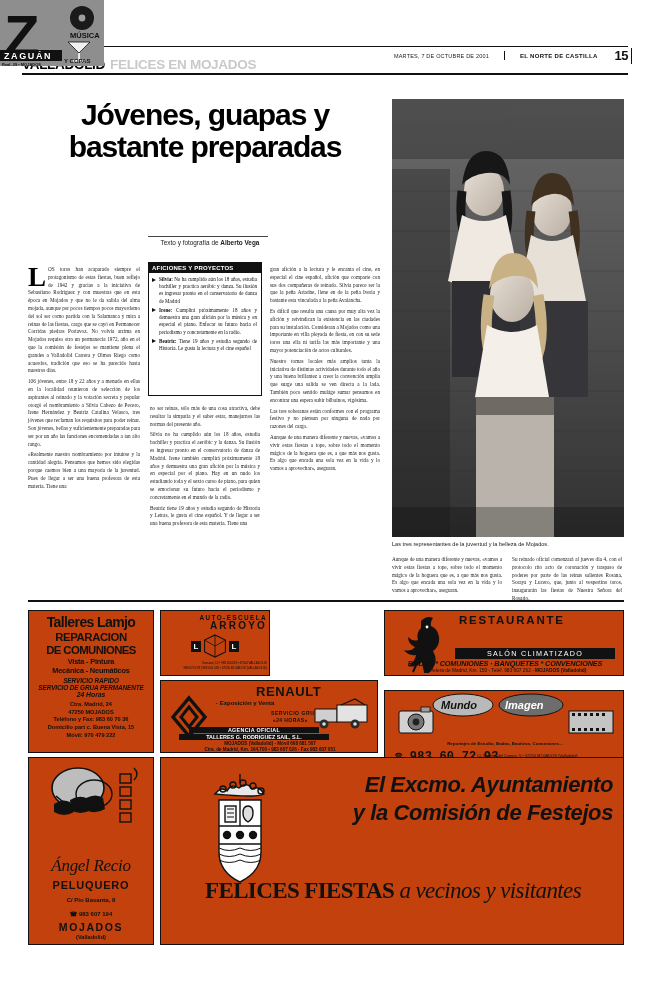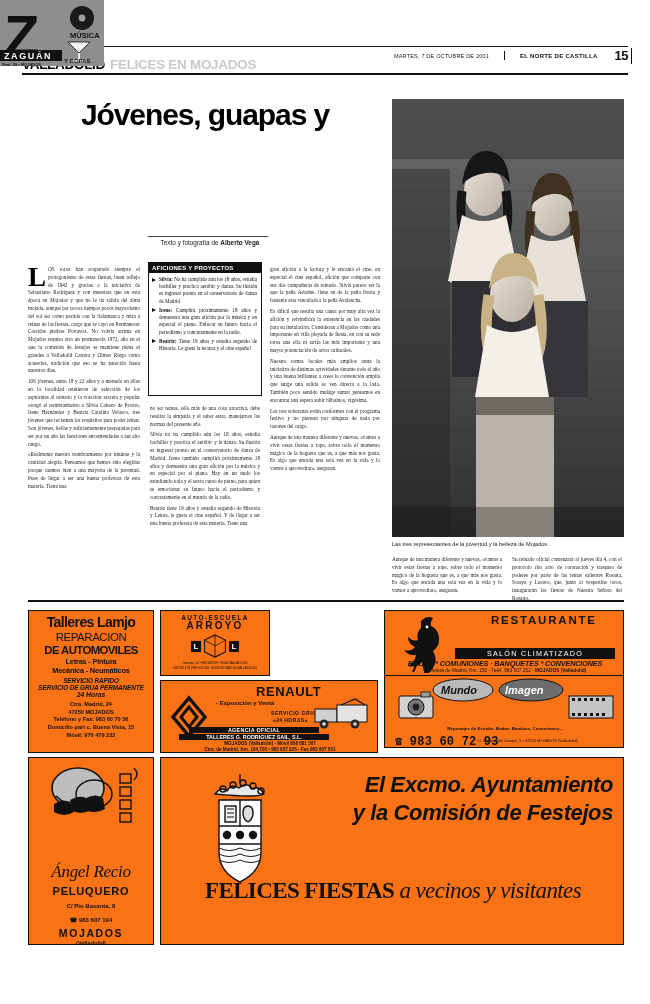--- a/index.html
+++ b/index.html
@@ -58,56 +58,56 @@
              padding:2px 3px;}
   .sidebox-body{padding:3px 4px 2px 3px;font-size:5.1px;line-height:1.42;
                 font-family:"Liberation Serif",serif;text-align:justify;color:#111;}
   .sb-item{position:relative;padding-left:7px;margin-bottom:2px;}
   .sb-item .tri{position:absolute;left:0;top:1.5px;width:0;height:0;
                 border-left:4px solid #111;border-top:2.5px solid transparent;
                 border-bottom:2.5px solid transparent;}
   .sb-item b{font-weight:bold;}
 
   
-  .ad{position:absolute;border:1px solid #111;box-sizing:border-box;background:#f97316;
+  .ad{position:absolute;border:1px solid #111;box-sizing:border-box;background:#c2410c;
       overflow:hidden;}
 
   
   .ad-lamjo{left:28px;top:610px;width:126px;height:143px;}
   .lamjo{padding:4px 3px;text-align:center;line-height:1.1;}
   .lamjo .t1{font-weight:bold;font-size:14px;letter-spacing:-.6px;margin-bottom:1px;}
-  .lamjo .t2{font-weight:normal;font-size:11.4px;letter-spacing:-.4px;}
+  .lamjo .t2{font-weight:bold;font-size:11.4px;letter-spacing:-.4px;}
   .lamjo .t3{font-weight:bold;font-size:11.4px;letter-spacing:-.6px;margin-bottom:2px;}
   .lamjo .t4{font-weight:bold;font-size:7.4px;letter-spacing:-.2px;}
   .lamjo .t5{font-weight:bold;font-size:7.4px;letter-spacing:-.2px;margin-bottom:2px;}
   .lamjo .it{font-style:italic;font-weight:bold;font-size:6.4px;letter-spacing:-.1px;}
   .lamjo .it2{font-style:italic;font-weight:bold;font-size:6.8px;margin-bottom:3px;}
   .lamjo .sm{font-weight:bold;font-size:5.6px;line-height:1.35;}
 
   
   .ad-arroyo{left:160px;top:610px;width:110px;height:66px;}
-  .arroyo{padding:3px 2px 0;text-align:center;}
+  .arroyo{padding:3px 2px 0;text-align:right;}
   .arroyo .a1{font-size:6.4px;letter-spacing:1.4px;font-weight:bold;}
   .arroyo .a2{font-size:10px;letter-spacing:2.2px;font-weight:bold;margin-top:-1px;}
   .arroyo .addr{font-size:3.2px;letter-spacing:-.1px;margin-top:1px;line-height:1.3;}
   .cube-wrap{height:28px;display:flex;align-items:center;justify-content:center;gap:1px;
              margin-top:1px;}
   .Lbox{width:10px;height:11px;background:#111;color:#fff;font-weight:bold;font-size:8px;
         display:flex;align-items:center;justify-content:center;}
   .cube{width:26px;height:26px;position:relative;}
 
   
   .ad-zaguan{left:274px;top:610px;width:104px;height:66px;border:none;}
   .zag-img{position:absolute;left:0;top:0;width:104px;height:66px;background:#8e8e8e;}
 
   
   .ad-gallo{left:384px;top:610px;width:240px;height:66px;}
   .gallo{position:relative;height:100%;}
   .gallo .g1{position:absolute;left:74px;top:3px;font-weight:bold;font-size:11.5px;
-             letter-spacing:1.8px;margin-left:32px;}
+             letter-spacing:1.8px;}
   .gallo .g2{position:absolute;left:64px;top:15px;font-weight:bold;font-size:19px;
              letter-spacing:.4px;}
   .gallo .g3{position:absolute;left:70px;top:37px;width:160px;background:#111;color:#fff;
              font-size:7.2px;letter-spacing:1.3px;text-align:center;padding:1px 0;}
   .gallo .g4{position:absolute;left:4px;top:48px;width:232px;text-align:center;
              font-style:italic;font-weight:bold;font-size:7.2px;letter-spacing:-.1px;}
   .gallo .g5{position:absolute;left:4px;top:57px;width:232px;text-align:center;
              font-size:4.8px;}
   .gallo .g5 b{font-weight:bold;}
 
@@ -123,32 +123,32 @@
   .ren .r5{position:absolute;left:28px;top:46px;width:130px;text-align:center;
            font-weight:bold;font-size:5.4px;letter-spacing:.3px;}
   .ren .r6{position:absolute;left:18px;top:53px;width:150px;text-align:center;
            font-weight:bold;font-size:5.4px;}
   .ren .r7{position:absolute;left:4px;top:60px;width:210px;text-align:center;
            font-weight:bold;font-size:4.6px;}
   .ren .r8{position:absolute;left:4px;top:66px;width:210px;text-align:center;
            font-weight:bold;font-size:4.6px;}
 
   
-  .ad-mundo{left:384px;top:675px;width:240px;height:73px;}
+  .ad-mundo{left:384px;top:690px;width:240px;height:73px;}
   .mundo .m3{position:absolute;left:4px;top:50px;width:232px;text-align:center;
              font-size:4.4px;font-weight:bold;}
   .mundo .m4{position:absolute;left:10px;top:58px;font-weight:bold;font-size:12px;
              letter-spacing:.2px;font-family:Liberation Mono, monospace;}
   .mundo .m5{position:absolute;left:92px;top:62px;font-size:4px;}
 
   
   .ad-recio{left:28px;top:757px;width:126px;height:188px;}
   .recio{text-align:center;padding-top:2px;}
   .recio .n1{font-family:"Liberation Serif",serif;font-style:italic;font-size:17px;
-             margin-top:12px;letter-spacing:-.3px;}
+             margin-top:6px;letter-spacing:-.3px;}
   .recio .n2{font-weight:bold;font-size:11px;letter-spacing:.8px;margin-top:3px;}
   .recio .n3{font-weight:bold;font-size:6px;margin-top:5px;line-height:1.5;}
   .recio .n4{font-weight:bold;font-size:10.5px;letter-spacing:1.6px;margin-top:2px;}
   .recio .n5{font-weight:bold;font-size:5.6px;margin-top:1px;}
 
   
   .ad-ayto{left:160px;top:757px;width:464px;height:188px;}
   .ayto{position:relative;height:100%;}
   .ayto .line{position:absolute;right:10px;text-align:right;font-style:italic;
               font-weight:bold;letter-spacing:-.4px;}
@@ -178,20 +178,21 @@
       <span class="mast-rule2"></span>
     </div>
     <div class="section">
       <span class="city">VALLADOLID</span><span class="topic">FELICES EN MOJADOS</span>
     </div>
     <div class="mast-bottom"></div>
   </div>
 
   <div class="headline">
     <div>Jóvenes, guapas y</div>
+    <div>bastante preparadas</div>
   </div>
   <div class="byline-rule"></div>
   <div class="byline">
     <span>Texto y fotografía de </span><b>Alberto Vega</b>
   </div>
 
   <div class="photo">
     <svg width="232" height="438" viewBox="0 0 232 438">
       <defs>
         <linearGradient id="wall" x1="0" y1="0" x2="0" y2="1">
@@ -294,22 +295,22 @@
       </div>
     </div>
   </div>
 
   <div class="divider" style="left:28px;top:600px;width:596px;height:2px;"></div>
 
   <div class="ad ad-lamjo">
     <div class="lamjo">
       <div class="t1">Talleres Lamjo</div>
       <div class="t2">REPARACION</div>
-      <div class="t3">DE AUTOMOVILES</div>
-      <div class="t4">Letras - Pintura</div>
+      <div class="t3">DE COMUNIONES</div>
+      <div class="t4">Vista - Pintura</div>
       <div class="t5">Mecánica - Neumáticos</div>
       <div class="it">SERVICIO RAPIDO</div>
       <div class="it">SERVICIO DE GRUA PERMANENTE</div>
       <div class="it2">24 Horas</div>
       <div class="sm">Ctra. Madrid, 24</div>
       <div class="sm">47250 MOJADOS</div>
       <div class="sm">Teléfono y Fax: 983 60 70 36</div>
       <div class="sm">Domicilio part c. Buena Vista, 15</div>
       <div class="sm">Móvil: 970 479 222</div>
     </div>

